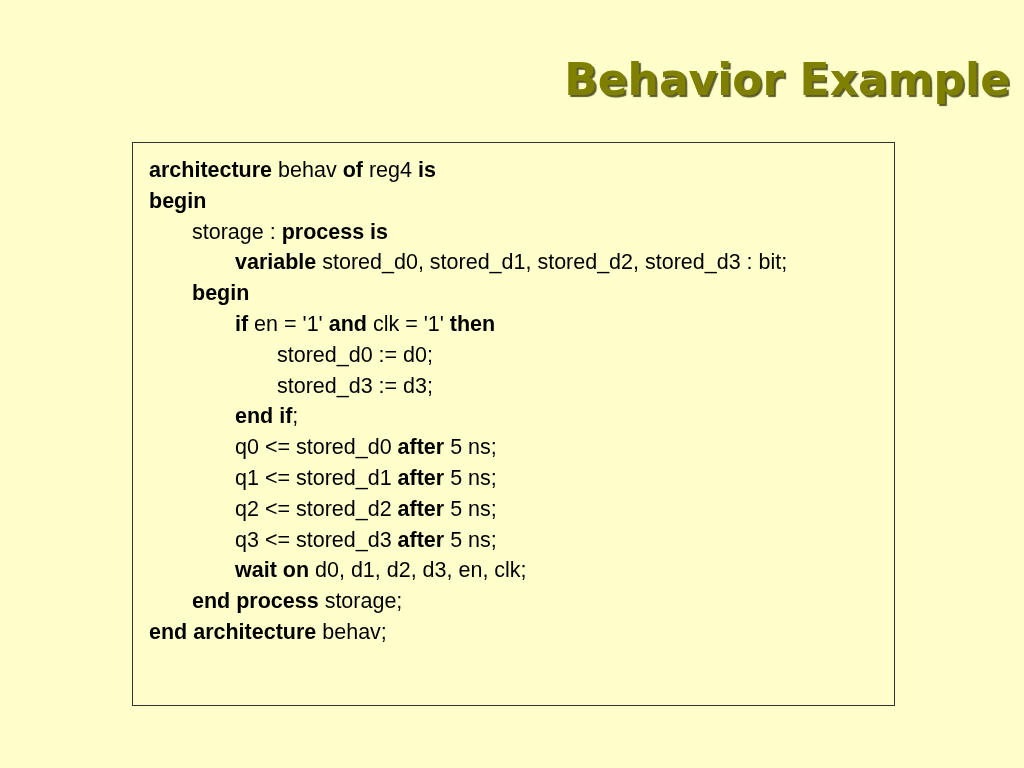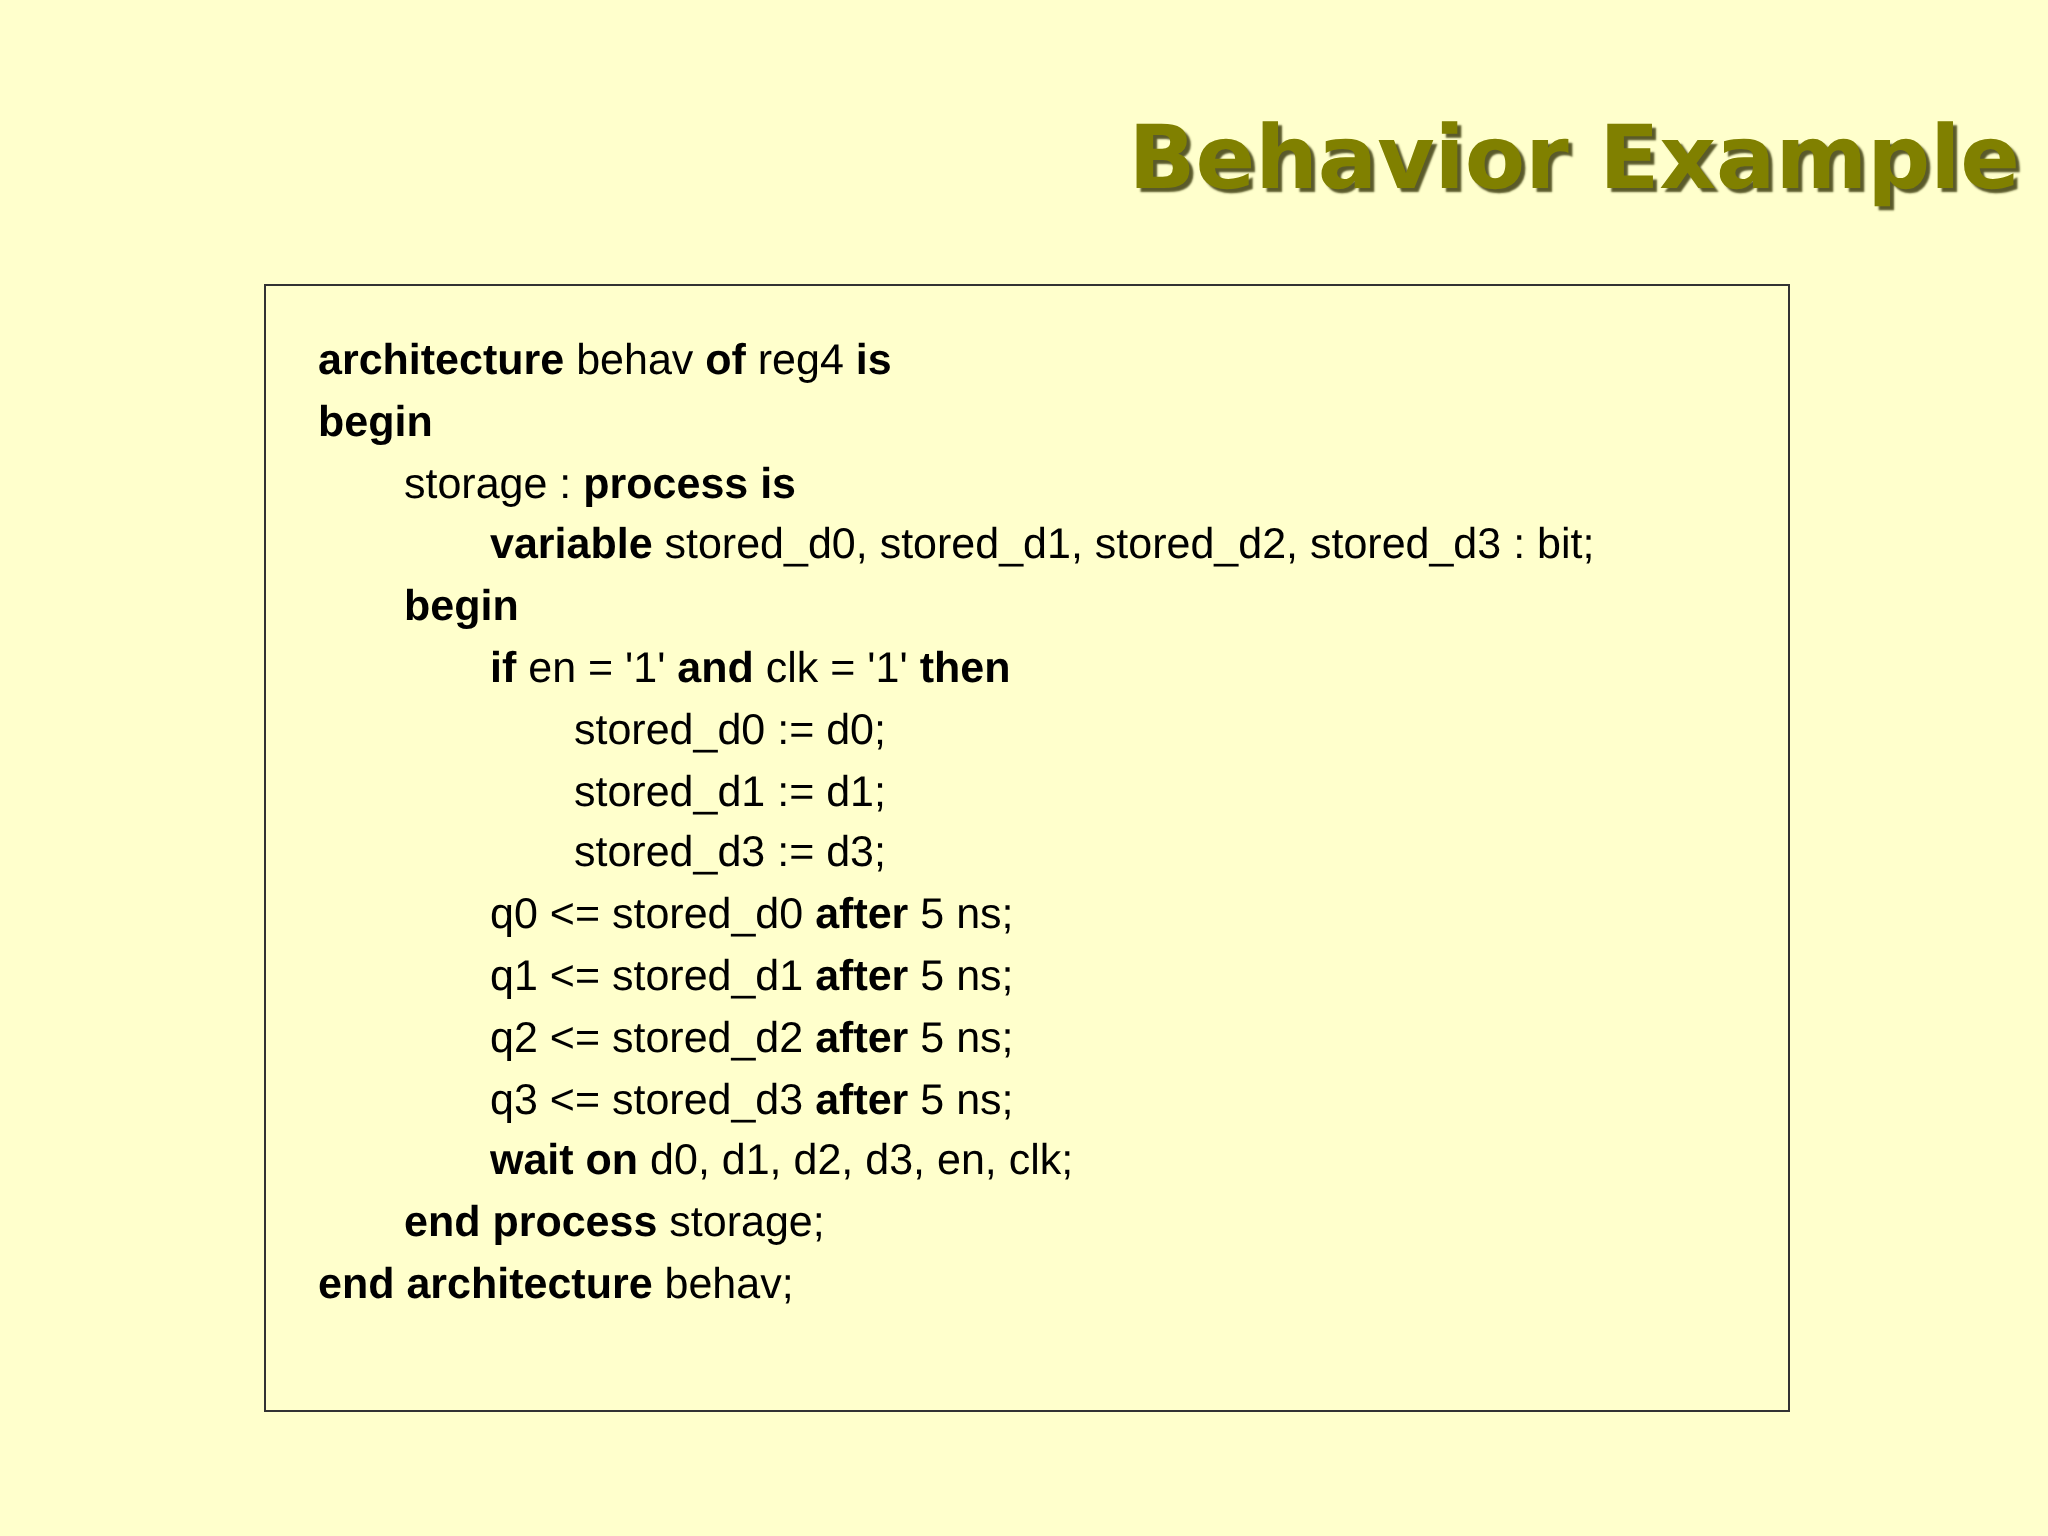--- a/index.html
+++ b/index.html
@@ -26,21 +26,21 @@
     position: absolute;
     left: 132px; top: 142px;
     width: 763px; height: 564px;
     border: 1px solid #333;
     box-sizing: border-box;
     background: #ffffcc;
   }
   .code-lines {
     position: absolute;
     left: 10px; top: 6px;
-    margin: 16px; padding: 0;
+    margin: 6px; padding: 0;
     list-style: none;
   }
   .line {
     font-size: 21.5px;
     line-height: 30.8px;
     height: 30.8px;
     color: #000;
     white-space: pre;
   }
   .line .kw { font-weight: bold; }
@@ -55,22 +55,22 @@
 
 <div class="code-box">
   <ul class="code-lines" id="code-lines">
       <li class="line ind0"><span class="kw">architecture</span><span> behav </span><span class="kw">of</span><span> reg4 </span><span class="kw">is</span></li>
       <li class="line ind0"><span class="kw">begin</span></li>
       <li class="line ind1"><span>storage : </span><span class="kw">process is</span></li>
       <li class="line ind2"><span class="kw">variable</span><span> stored_d0, stored_d1, stored_d2, stored_d3 : bit;</span></li>
       <li class="line ind1"><span class="kw">begin</span></li>
       <li class="line ind2"><span class="kw">if</span><span> en = '1' </span><span class="kw">and</span><span> clk = '1' </span><span class="kw">then</span></li>
       <li class="line ind3"><span>stored_d0 := d0;</span></li>
-      <li class="line ind3"><span>stored_d1 := d1;</span></li>
       <li class="line ind3"><span>stored_d3 := d3;</span></li>
+      <li class="line ind2"><span class="kw">end if</span><span>;</span></li>
       <li class="line ind2"><span>q0 &lt;= stored_d0 </span><span class="kw">after</span><span> 5 ns;</span></li>
       <li class="line ind2"><span>q1 &lt;= stored_d1 </span><span class="kw">after</span><span> 5 ns;</span></li>
       <li class="line ind2"><span>q2 &lt;= stored_d2 </span><span class="kw">after</span><span> 5 ns;</span></li>
       <li class="line ind2"><span>q3 &lt;= stored_d3 </span><span class="kw">after</span><span> 5 ns;</span></li>
       <li class="line ind2"><span class="kw">wait on</span><span> d0, d1, d2, d3, en, clk;</span></li>
       <li class="line ind1"><span class="kw">end process</span><span> storage;</span></li>
       <li class="line ind0"><span class="kw">end architecture</span><span> behav;</span></li>
     </ul>
 </div>
 

